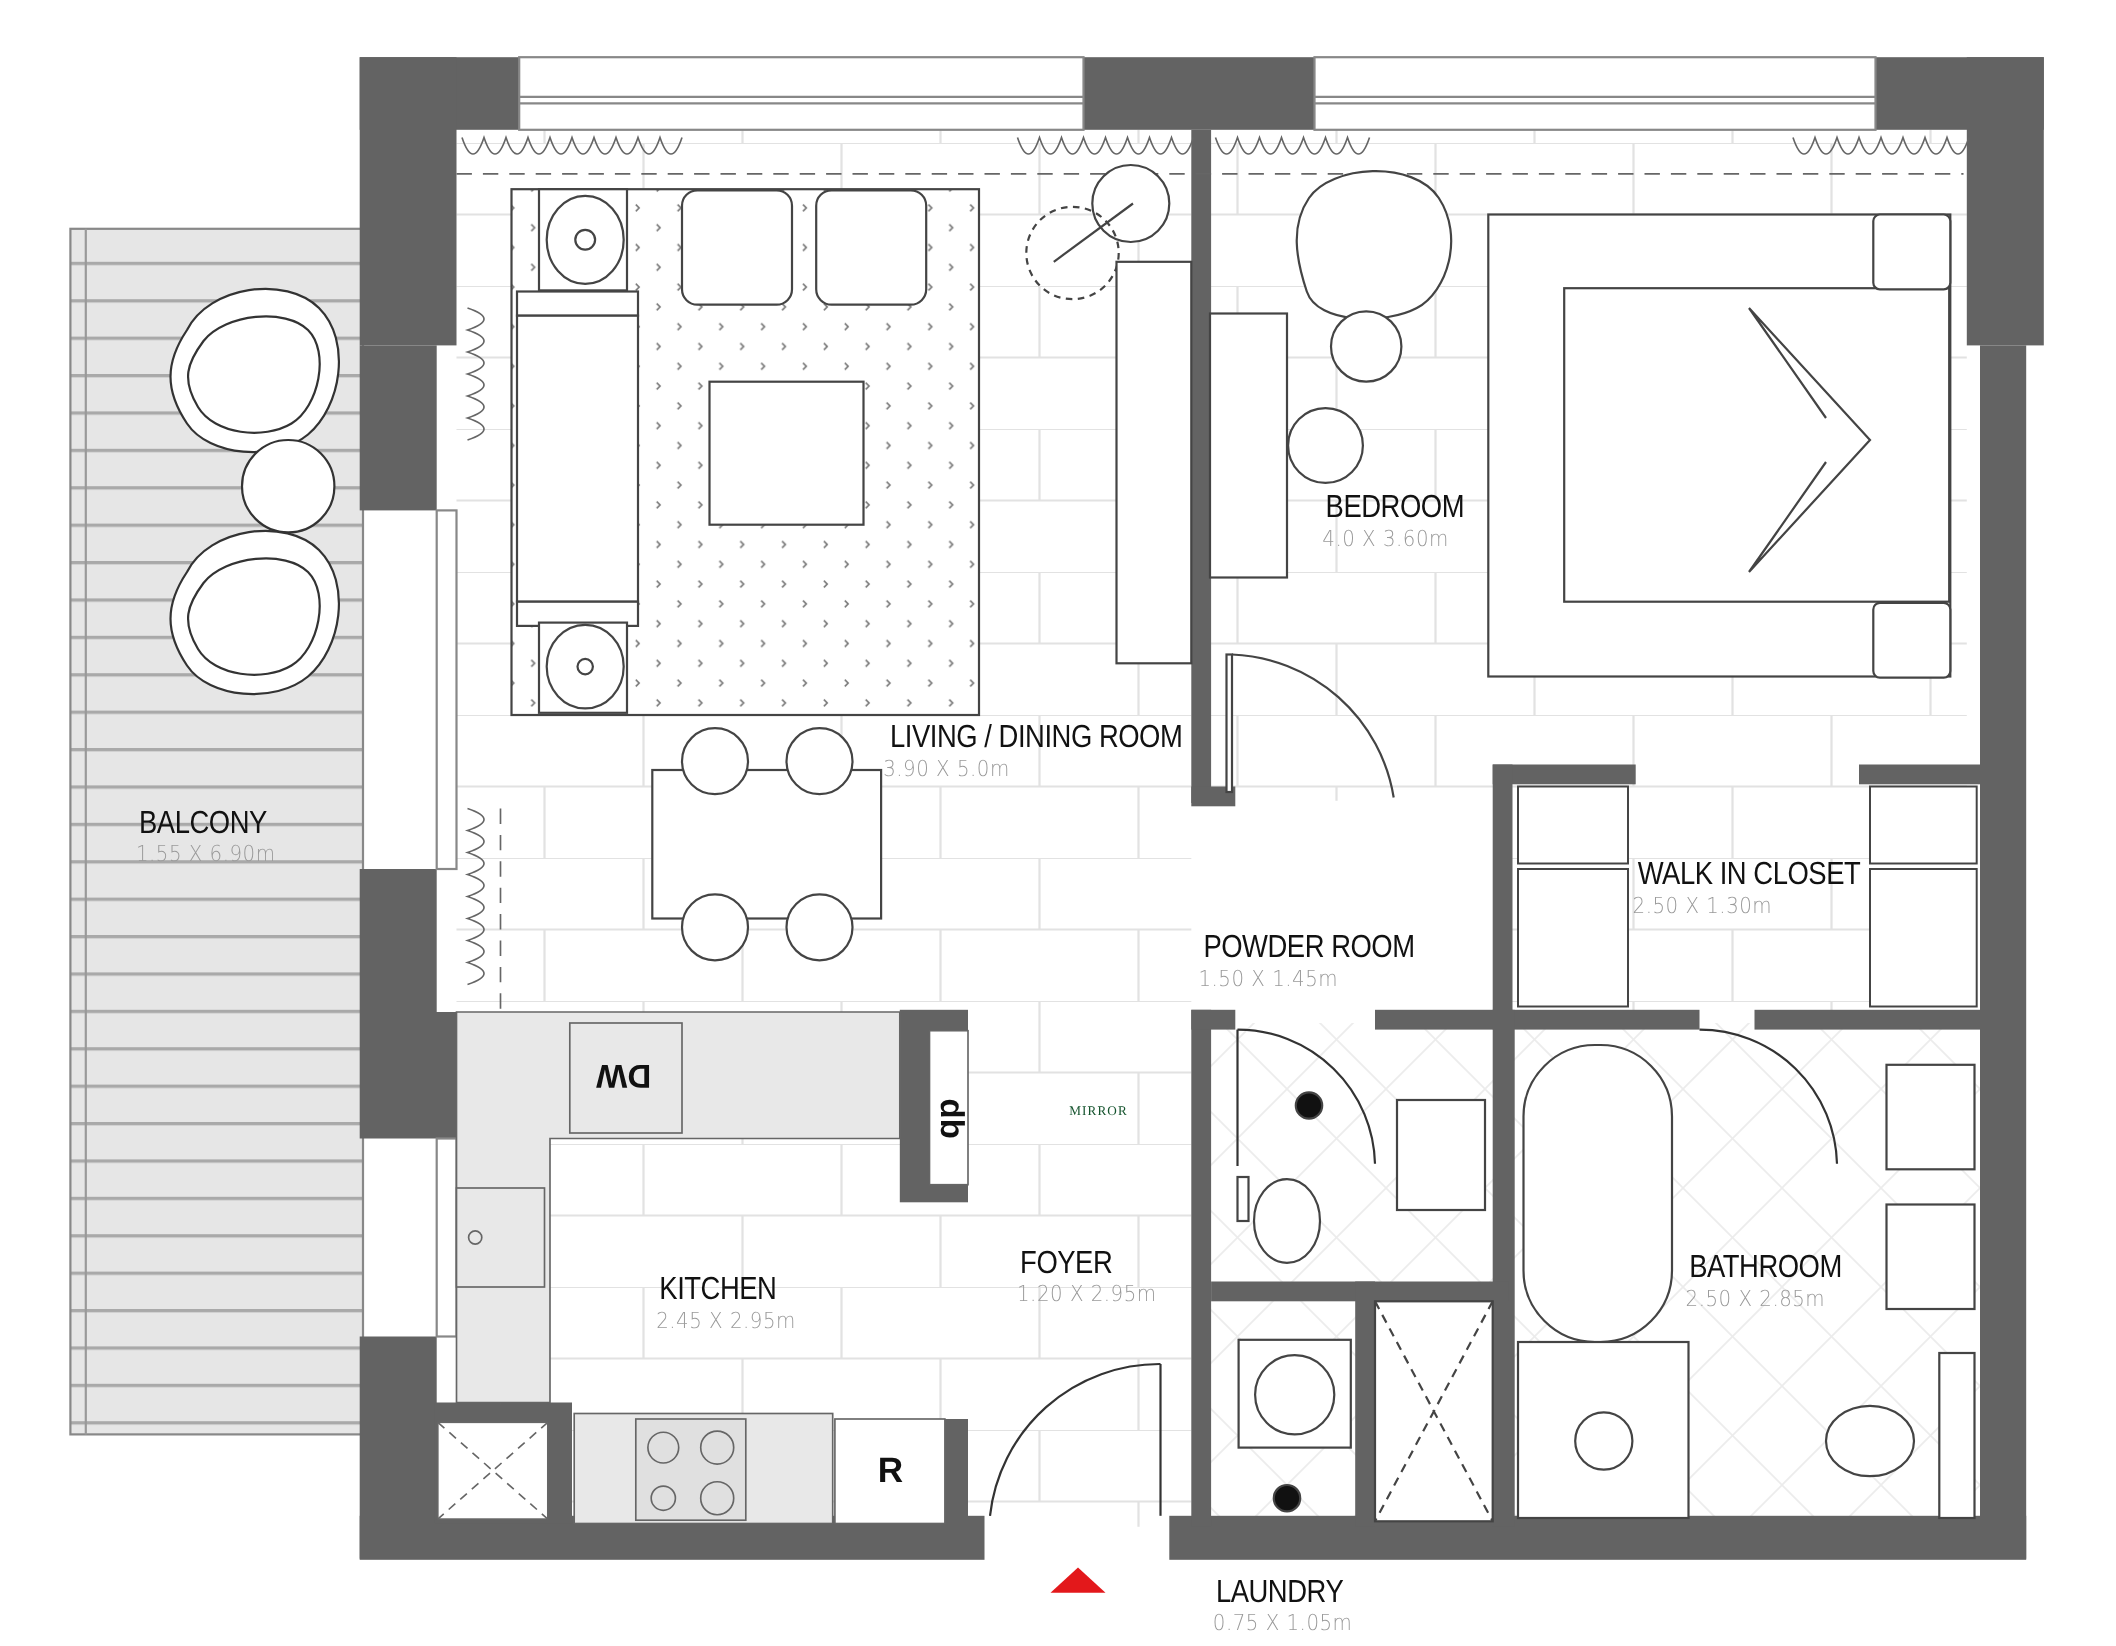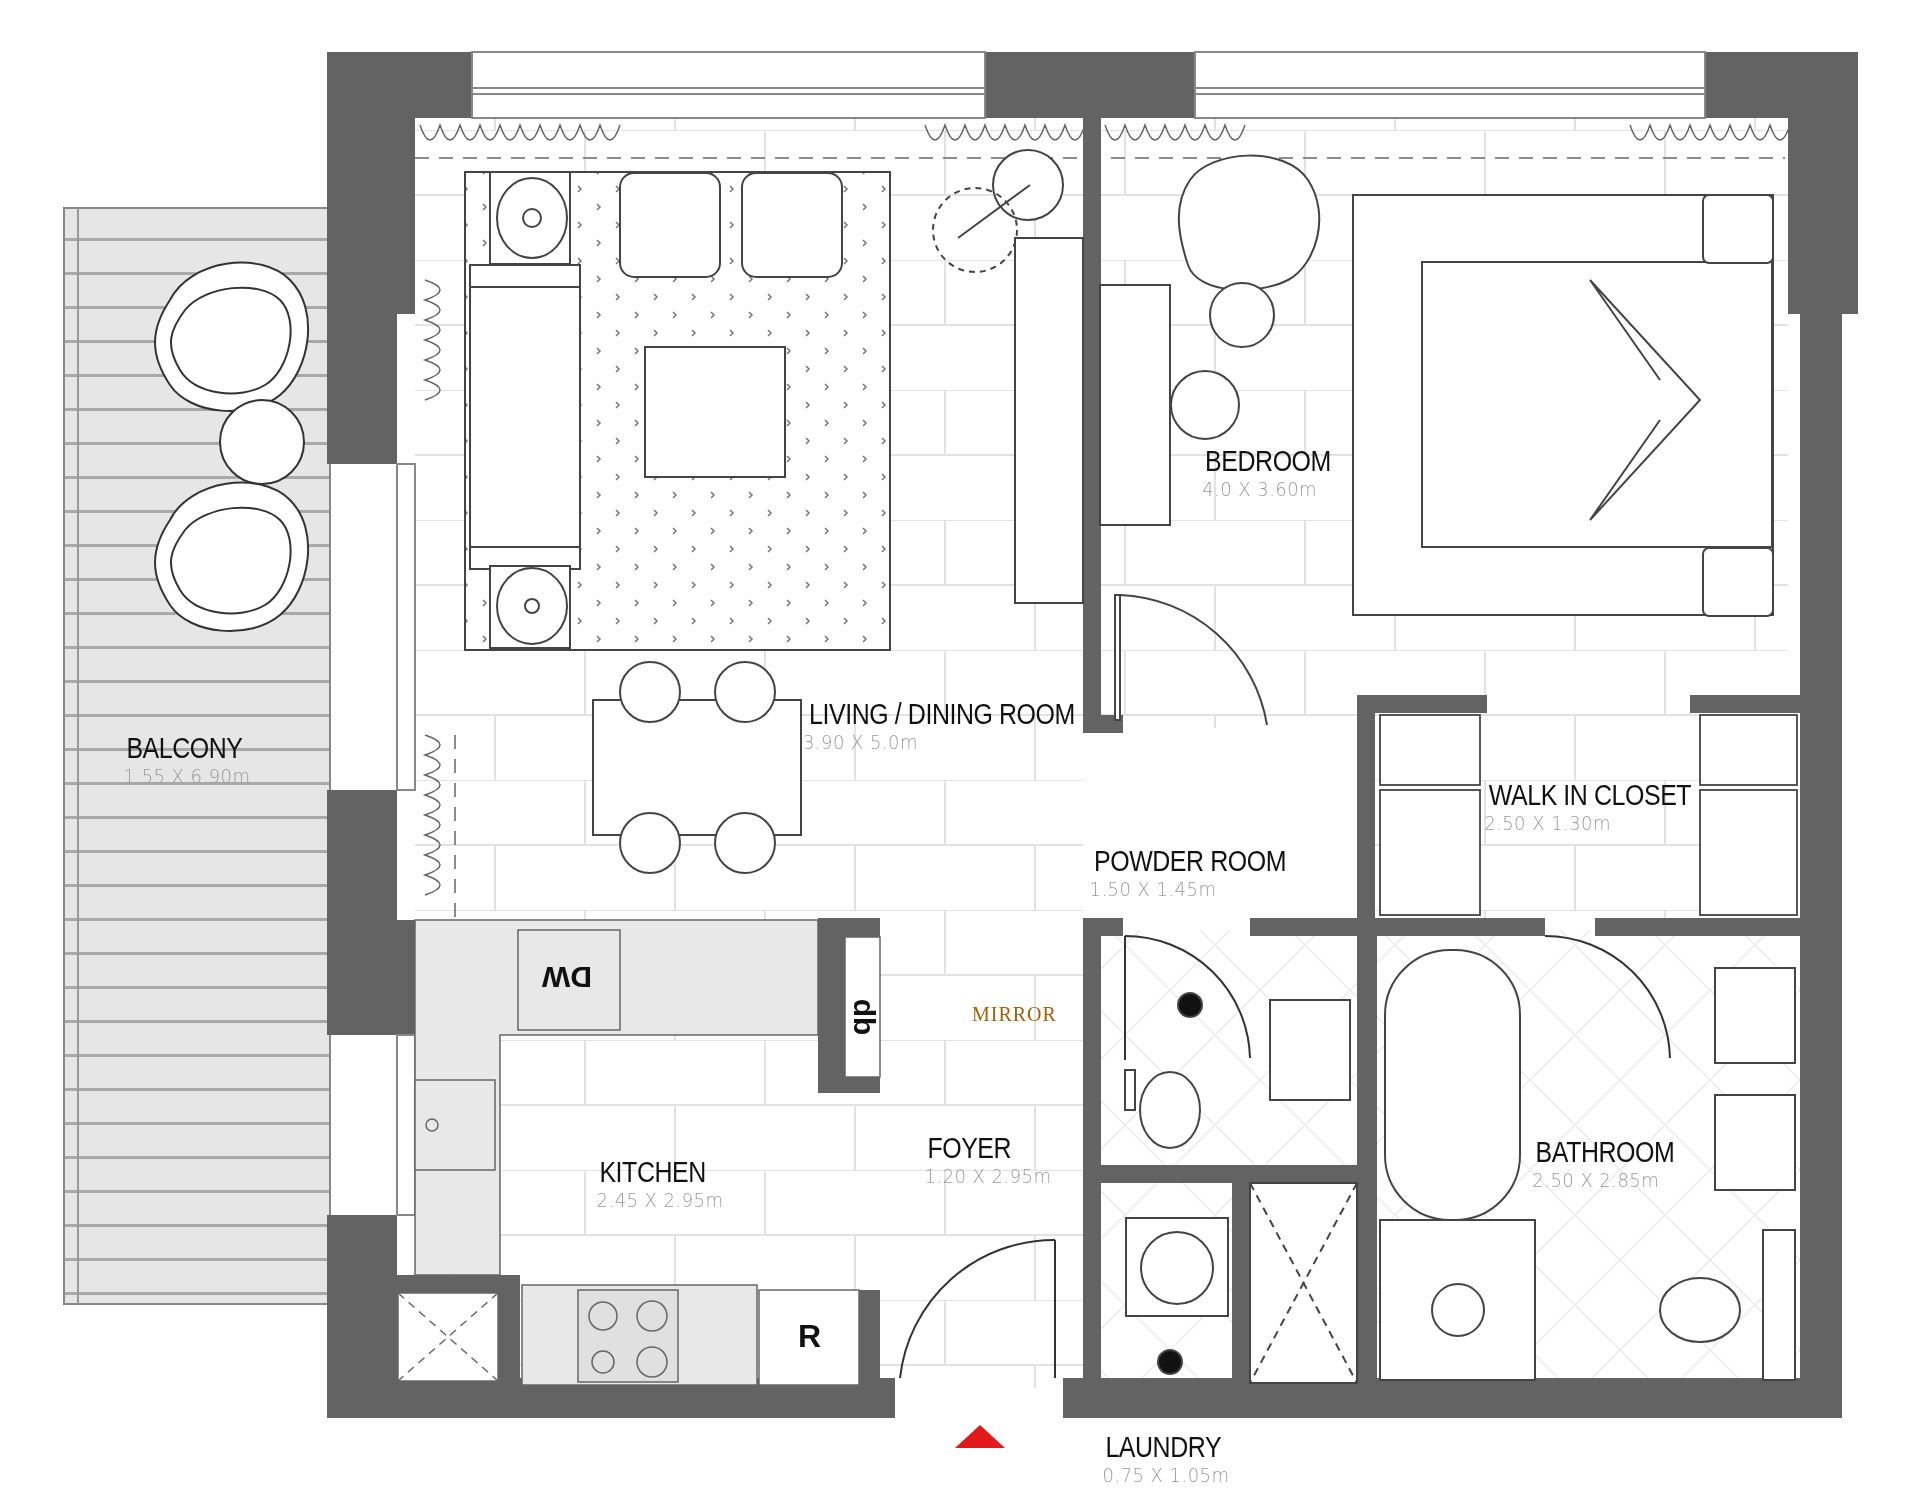--- a/index.html
+++ b/index.html
@@ -2,21 +2,21 @@
 <html><head>
 <meta charset="utf-8">
 <style>
   html,body{margin:0;padding:0;background:#ffffff;}
   body{width:1924px;height:1496px;position:relative;overflow:hidden;font-family:"Liberation Sans",sans-serif;}
   #plan{position:absolute;left:0;top:0;width:1924px;height:1496px;}
   .lbl{position:absolute;text-align:left;transform:translateX(-50%);white-space:nowrap;}
   .lbl .name{font-family:"Liberation Sans",sans-serif;font-size:29px;color:#111;letter-spacing:-0.5px;transform:scaleX(0.86);display:block;line-height:30px;}
   .lbl .dim{font-family:"DejaVu Sans",sans-serif;font-weight:200;font-size:20px;color:#9a9a9a;display:block;line-height:26px;letter-spacing:0.5px;transform:scaleX(0.9);}
   .tag{position:absolute;font-family:"Liberation Sans",sans-serif;font-weight:bold;color:#111;}
-  .mirror{position:absolute;font-family:"Liberation Serif",serif;font-size:20px;letter-spacing:1px;color:#a16207;}
+  .mirror{position:absolute;font-family:"Liberation Serif",serif;font-size:12px;letter-spacing:1px;color:#14532d;}
 </style>
 </head>
 <body>
 
 <svg id="plan" viewBox="0 0 1924 1496" xmlns="http://www.w3.org/2000/svg">
   <defs>
     <pattern id="tiles" width="180" height="130" patternUnits="userSpaceOnUse">
       <rect width="180" height="130" fill="#fff"></rect>
       <path d="M0 0H180M0 65H180M45 0V65M135 65V130" stroke="#e2e2e2" stroke-width="2" fill="none"></path>
     </pattern>
@@ -208,21 +208,21 @@
     <rect x="1763" y="1230" width="32" height="150"></rect>
   </g>
 
   <polygon points="955,1448 980,1425 1005,1448" fill="#e3181b"></polygon>
 </svg>
 
 <div class="lbl" style="left:187px;top:733px;">
   <span class="name">BALCONY</span>
   <span class="dim">1.55 X 6.90m</span>
 </div>
-<div class="lbl" style="left:942px;top:655px;margin-top:44px;">
+<div class="lbl" style="left:942px;top:655px;">
   <span class="name">LIVING / DINING ROOM</span>
   <span class="dim">3.90 X 5.0m</span>
 </div>
 <div class="lbl" style="left:1268px;top:446px;">
   <span class="name">BEDROOM</span>
   <span class="dim">4.0 X 3.60m</span>
 </div>
 <div class="lbl" style="left:1590px;top:752px;margin-top:28px;">
   <span class="name">WALK IN CLOSET</span>
   <span class="dim">2.50 X 1.30m</span>

